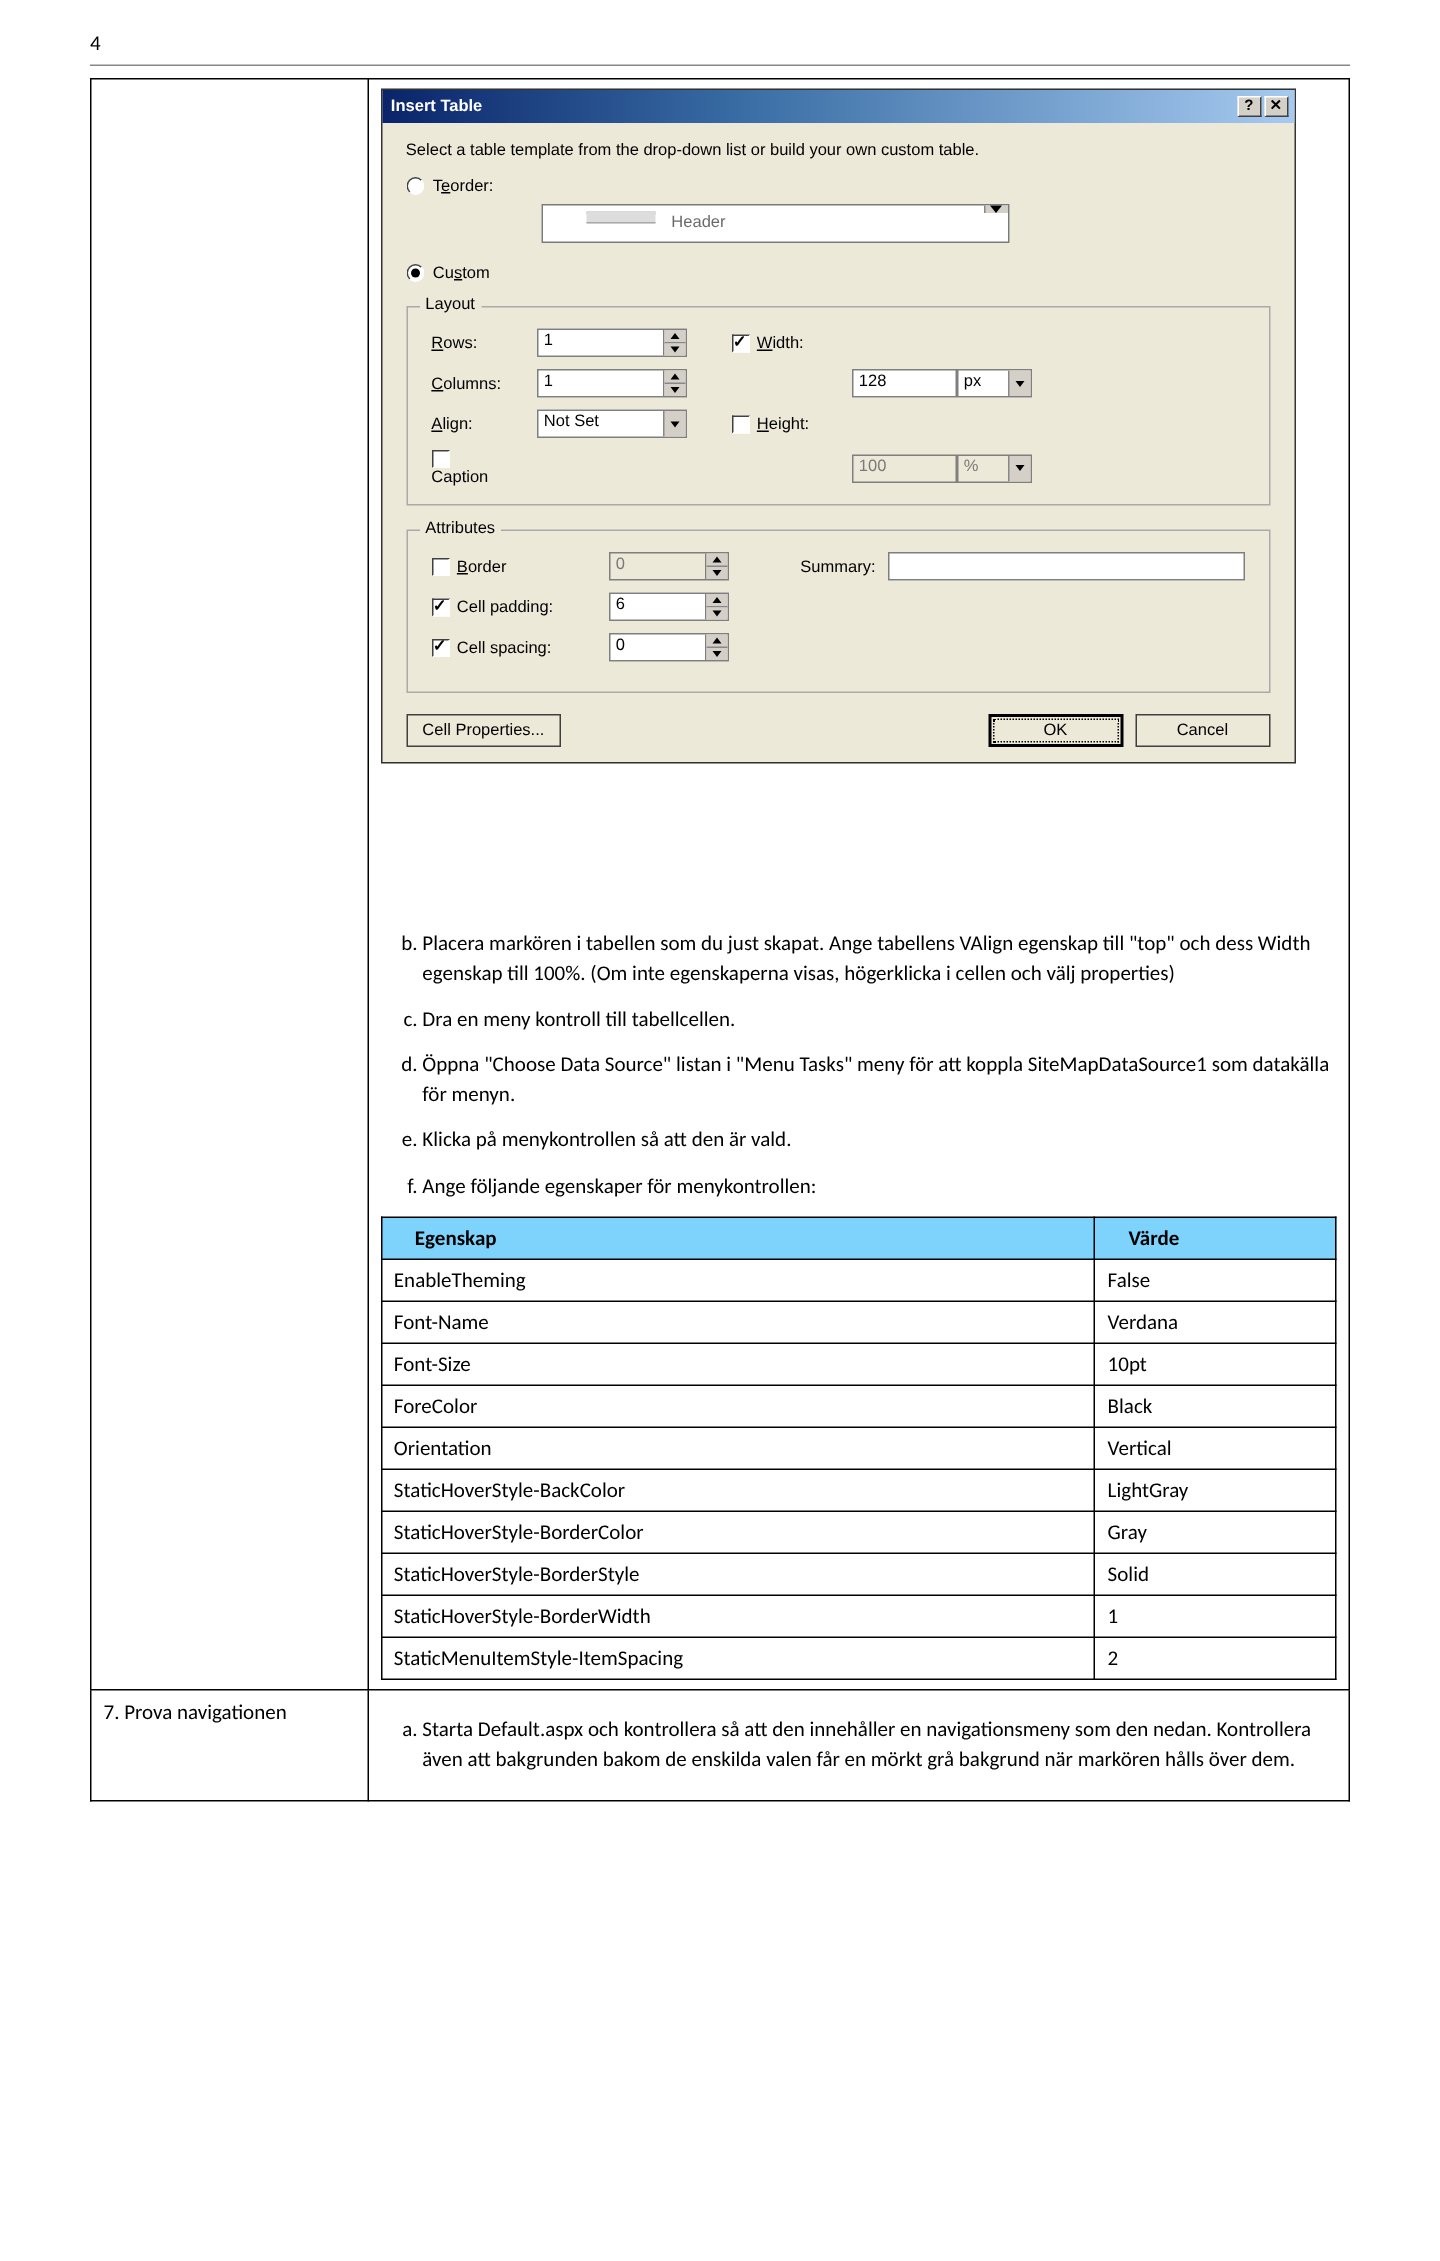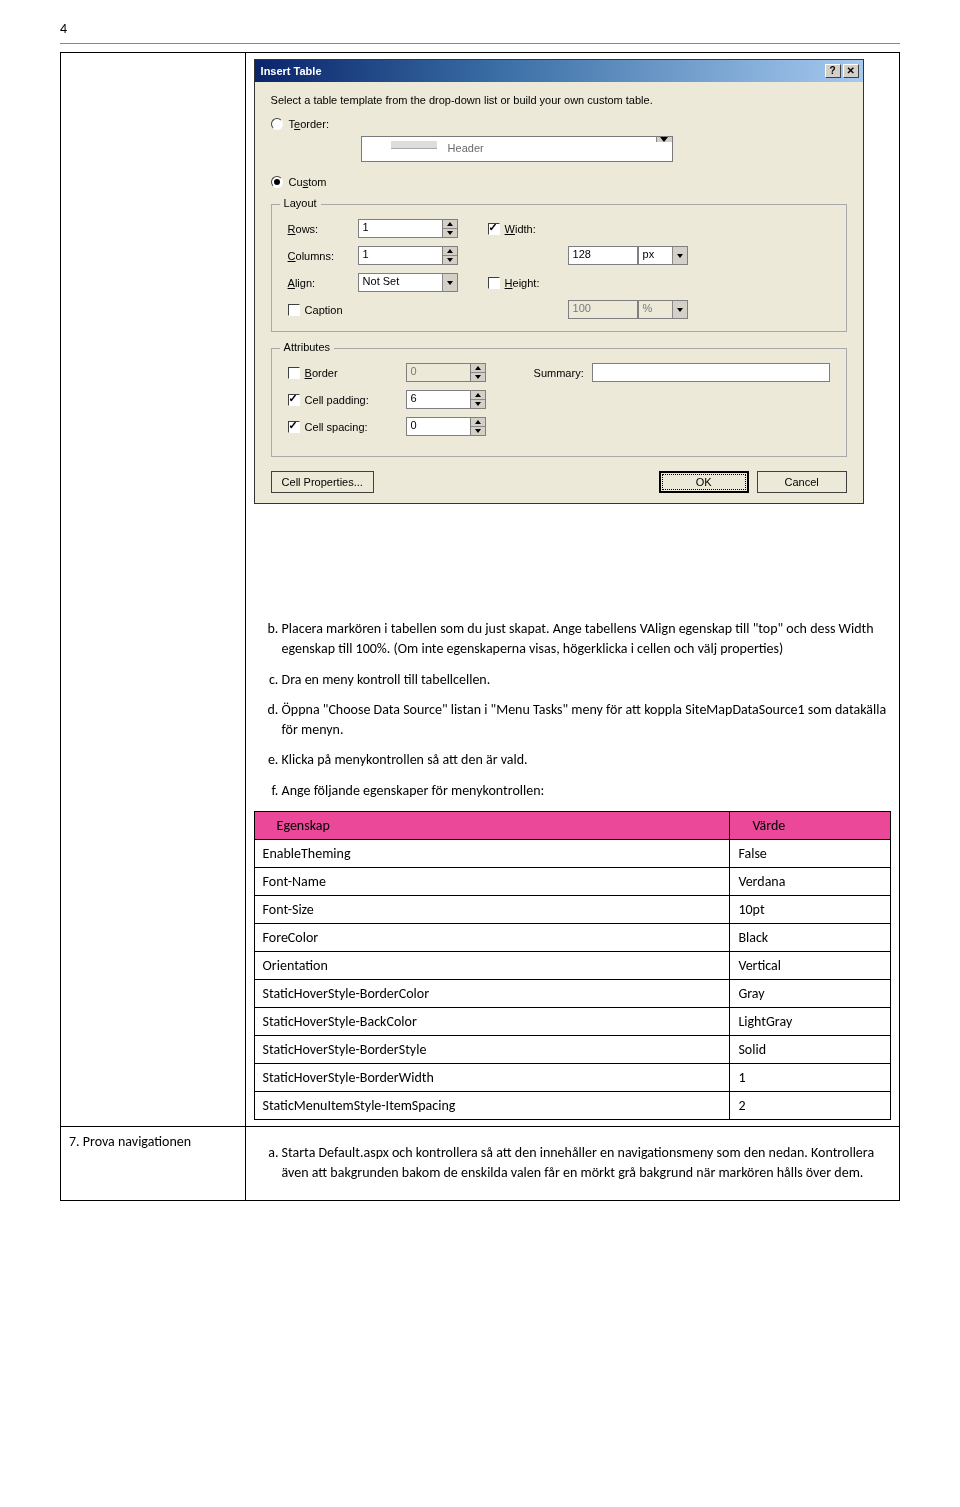--- a/index.html
+++ b/index.html
@@ -220,21 +220,21 @@
     width:100%;
     border-collapse: collapse;
     margin-top:4px;
   }
   .prop-table th, .prop-table td {
     border: 1px solid #000;
     padding: 5px 8px;
     text-align: left;
     font-size:14px;
   }
-  .prop-table th { background:#ec4899; font-weight:normal;padding-left:22px; }
+  .prop-table th { background:#7dd3fc; font-weight:bold;padding-left:22px; }
   .sec7-left { font-size:14px; }
 </style>
 </head>
 <body>
 
 <div class="page">
   <div class="page-num">4</div>
   <hr class="hr-top">
 
   <table class="outer-table">
@@ -311,21 +311,21 @@
                         <span class="combo-btn-sm"></span>
                       </div>
                     <span></span>
                     <span class="chklabel">
                         <span class="chk"></span>
                         <span class="ulabel"><span class="u">H</span><span>eight:</span></span>
                       </span>
                     <span></span>
                       <span></span>
 
-                    <span class="chklabel" style="grid-column:1/3;">
+                    <span class="chklabel" style="grid-column:1/3;flex-direction:column;">
                         <span class="chk"></span>
                         <span>Caption</span>
                       </span>
                     <span></span>
                     <span></span>
                     <div class="field disabled">
                         <span class="val">100</span>
                       </div>
                     <div class="combo-sm disabled">
                         <span class="val">%</span>
@@ -418,26 +418,26 @@
                 </tr>
                 <tr>
                   <td>ForeColor</td>
                   <td>Black</td>
                 </tr>
                 <tr>
                   <td>Orientation</td>
                   <td>Vertical</td>
                 </tr>
                 <tr>
+                  <td>StaticHoverStyle-BackColor</td>
+                  <td>LightGray</td>
+                </tr>
+                <tr>
                   <td>StaticHoverStyle-BorderColor</td>
                   <td>Gray</td>
-                </tr>
-                <tr>
-                  <td>StaticHoverStyle-BackColor</td>
-                  <td>LightGray</td>
                 </tr>
                 <tr>
                   <td>StaticHoverStyle-BorderStyle</td>
                   <td>Solid</td>
                 </tr>
                 <tr>
                   <td>StaticHoverStyle-BorderWidth</td>
                   <td>1</td>
                 </tr>
                 <tr>

